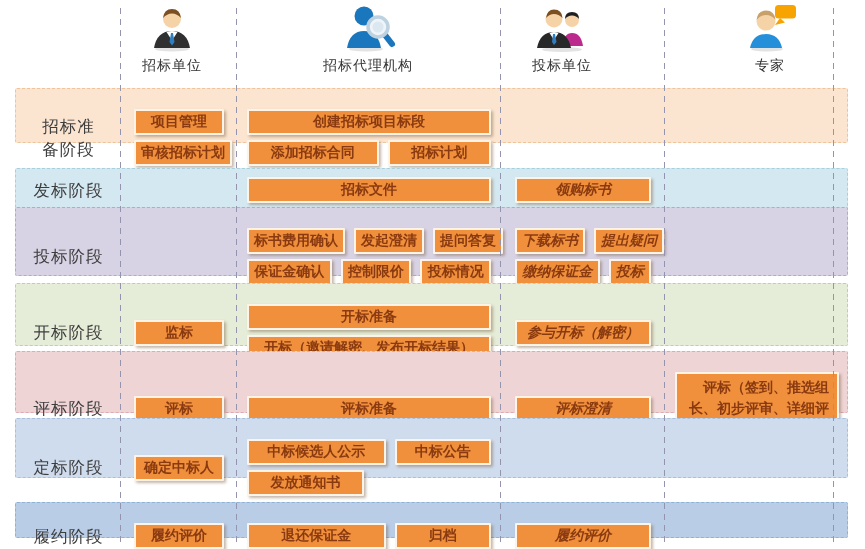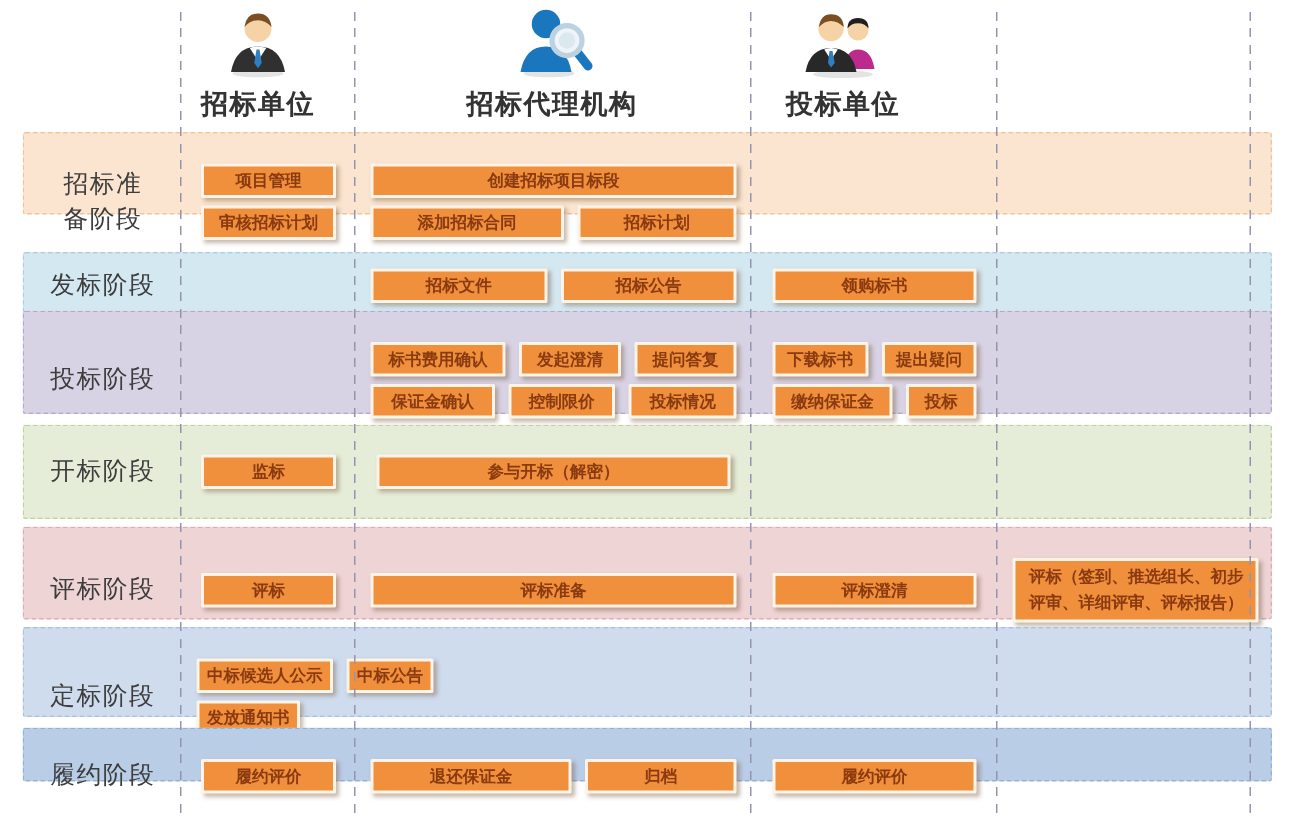--- a/index.html
+++ b/index.html
@@ -12,49 +12,49 @@
     position:absolute; top:8px; height:537px; width:1px; z-index:2;
     background:repeating-linear-gradient(to bottom, var(--sep) 0 6px, transparent 6px 11px);
   }
   .vline-1 { left:120px; } .vline-2 { left:236px; } .vline-3 { left:500px; }
   .vline-4 { left:664px; } .vline-5 { left:833px; }
 
   
   .actor { position:absolute; top:4px; width:150px; display:flex; flex-direction:column; align-items:center; z-index:3; }
   .actor-1 { left:97px; } .actor-2 { left:293px; } .actor-3 { left:487px;align-items:center; } .actor-4 { left:695px; }
   .actor .icon-box { height:48px; display:flex; align-items:flex-end; justify-content:center; }
-  .actor .actor-label { margin-top:5px; font-size:18px; font-weight:700; color:var(--hdr); letter-spacing:1px; }
+  .actor .actor-label { margin-top:5px; font-size:14px; font-weight:400; color:var(--hdr); letter-spacing:1px; }
 
   
   .band {
     position:absolute; left:15px; width:833px; box-sizing:border-box; z-index:1;
     border:1px dashed; border-radius:2px;
     display:grid; grid-template-columns:105px 116px 264px 164px 184px;
   }
   .band-0 { top:88px;  height:55px; }
   .band-1 { top:168px; height:44px; }
   .band-2 { top:207px; height:69px; }
   .band-3 { top:283px; height:63px; }
   .band-4 { top:351px; height:62px; }
   .band-5 { top:418px; height:60px; }
   .band-6 { top:485px; height:36px; }
 
   .cell { position:relative; z-index:3; min-width:0; display:flex; flex-direction:column; justify-content:center; gap:5px; padding:20px 10px; box-sizing:border-box; }
   .cell-label { align-items:center; padding:2px 4px; }
   .cell-label span { white-space:pre-line; text-align:center; font-size:16.5px; line-height:1.35; color:var(--phase); letter-spacing:1px; }
   .cell-c1 { padding:4px 13px; }
-  .cell-c3 { padding:4px 14px; }
+  .cell-c3 { padding:4px 14px;font-style:italic; }
   .band-1 .cell { padding-top:3px; padding-bottom:3px; }
 
   .line { display:flex; gap:9px; }
   .btn {
     flex:1 1 auto; min-height:22px; box-sizing:border-box;
     display:flex; align-items:center; justify-content:center;
     background:var(--btn-bg); border:2px solid var(--btn-bd); border-radius:1px;
-    color:var(--btn-tx); font-size:11px; font-weight:bold; white-space:nowrap;
+    color:var(--btn-tx); font-size:14px; font-weight:bold; white-space:nowrap;
     padding:2px 5px; box-shadow:2px 2px 3px rgba(110,80,50,.4);
   }
   .cell-c4 .btn { white-space:normal; text-align:right; line-height:1.5; padding:3px 8px; }
   
   .band-5 .cell-c2 .line:nth-child(2) { margin-right:52%; }
 </style>
 </head>
 <body>
 
 <div class="stage" style="--btn-bg: #f0903c; --btn-bd: #fdf3e7; --btn-tx: #8a3a10; --sep: #9494ae; --hdr: #333333; --phase: #3d3d3d;">
@@ -103,20 +103,33 @@
         <circle cx="21" cy="13" r="8.5" fill="#f6d3a7"></circle>
         <path d="M13 12 q1 -8.5 8 -8.5 q8 0 8.5 8.5 q-4 -4 -8.5 -4 q-4.5 0 -8 4 z" fill="#7c4f22"></path>
         <path d="M4 42 q3 -16 17 -16 q14 0 17 16 z" fill="#282828"></path>
         <path d="M16.5 27 l4.5 7 l4.5 -7 q-4.5 -2 -9 0 z" fill="#ffffff"></path>
         <path d="M20 28 h2 l1.5 8 l-2.5 3 l-2 -3 z" fill="#2d7fc1"></path>
       </svg>
     </div>
     <div class="actor-label">投标单位</div>
   </div>
 
+  <div class="actor actor-4">
+    <div class="icon-box">
+      <svg viewBox="0 0 56 48" width="56" height="48">
+        <ellipse cx="25" cy="45" rx="16" ry="2.5" fill="#e3e3e3"></ellipse>
+        <circle cx="24" cy="17" r="9.5" fill="#f6d3a7"></circle>
+        <path d="M14.5 16 q1 -9.5 9.5 -9.5 q8.5 0 9.5 9.5 q-4 -5 -9.5 -5 q-5.5 0 -9.5 5 z" fill="#caa06a"></path>
+        <path d="M8 44 q3 -14 16 -14 q13 0 16 14 z" fill="#2590d9"></path>
+        <rect x="33" y="1" width="21" height="13.5" rx="3.5" fill="#f7a402"></rect>
+        <path d="M38 14 l-5 7 l10 -2.5 z" fill="#f7a402"></path>
+      </svg>
+    </div>
+    <div class="actor-label">专家</div>
+  </div>
 
   <div>
       <div class="band band-0" style="background: rgb(251, 229, 208); border-color: rgb(238, 196, 156);">
         <div class="cell cell-label">
           <span>招标准
 备阶段</span>
         </div>
         <div class="cell cell-c1">
           <div class="line">
             <div class="btn">项目管理</div>
@@ -138,21 +151,20 @@
         <div class="cell cell-c4"></div>
       </div>
       <div class="band band-1" style="background: rgb(212, 232, 241); border-color: rgb(169, 207, 221);">
         <div class="cell cell-label">
           <span>发标阶段</span>
         </div>
         <div class="cell cell-c1"></div>
         <div class="cell cell-c2">
           <div class="line">
             <div class="btn">招标文件</div>
-            <div class="btn">招标公告</div>
           </div>
         </div>
         <div class="cell cell-c3">
           <div class="line">
             <div class="btn">领购标书</div>
           </div>
         </div>
         <div class="cell cell-c4"></div>
       </div>
       <div class="band band-2" style="background: rgb(216, 211, 228); border-color: rgb(178, 170, 203);">
@@ -186,20 +198,28 @@
       </div>
       <div class="band band-3" style="background: rgb(229, 236, 215); border-color: rgb(194, 208, 160);">
         <div class="cell cell-label">
           <span>开标阶段</span>
         </div>
         <div class="cell cell-c1">
           <div class="line">
             <div class="btn">监标</div>
           </div>
         </div>
+        <div class="cell cell-c2">
+          <div class="line">
+            <div class="btn">开标准备</div>
+          </div>
+          <div class="line">
+            <div class="btn">开标（邀请解密、发布开标结果）</div>
+          </div>
+        </div>
         <div class="cell cell-c3">
           <div class="line">
             <div class="btn">参与开标（解密）</div>
           </div>
         </div>
         <div class="cell cell-c4"></div>
       </div>
       <div class="band band-4" style="background: rgb(239, 212, 214); border-color: rgb(221, 171, 176);">
         <div class="cell cell-label">
           <span>评标阶段</span>
@@ -221,34 +241,39 @@
         </div>
         <div class="cell cell-c4">
           <div class="line">
             <div class="btn">评标（签到、推选组长、初步评审、详细评审、评标报告）</div>
           </div>
         </div>
       </div>
       <div class="band band-5" style="background: rgb(207, 220, 238); border-color: rgb(168, 192, 222);">
         <div class="cell cell-label">
           <span>定标阶段</span>
+        </div>
+        <div class="cell cell-c1">
+          <div class="line">
+            <div class="btn">确定中标人</div>
+          </div>
         </div>
         <div class="cell cell-c2">
           <div class="line">
             <div class="btn">中标候选人公示</div>
             <div class="btn">中标公告</div>
           </div>
           <div class="line">
             <div class="btn">发放通知书</div>
           </div>
         </div>
         <div class="cell cell-c3"></div>
         <div class="cell cell-c4"></div>
       </div>
-      <div class="band band-6" style="background: rgb(185, 205, 231); border-color: rgb(143, 178, 214);">
+      <div class="band band-6" style="background: rgb(185, 205, 231); border-color: rgb(143, 178, 214); margin-top: 17px;">
         <div class="cell cell-label">
           <span>履约阶段</span>
         </div>
         <div class="cell cell-c1">
           <div class="line">
             <div class="btn">履约评价</div>
           </div>
         </div>
         <div class="cell cell-c2">
           <div class="line">

